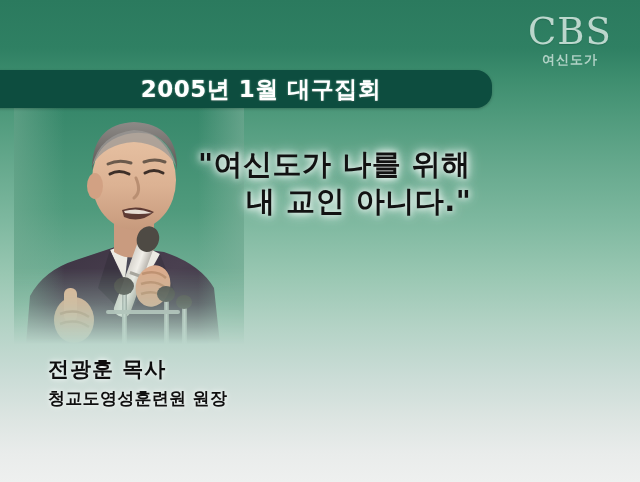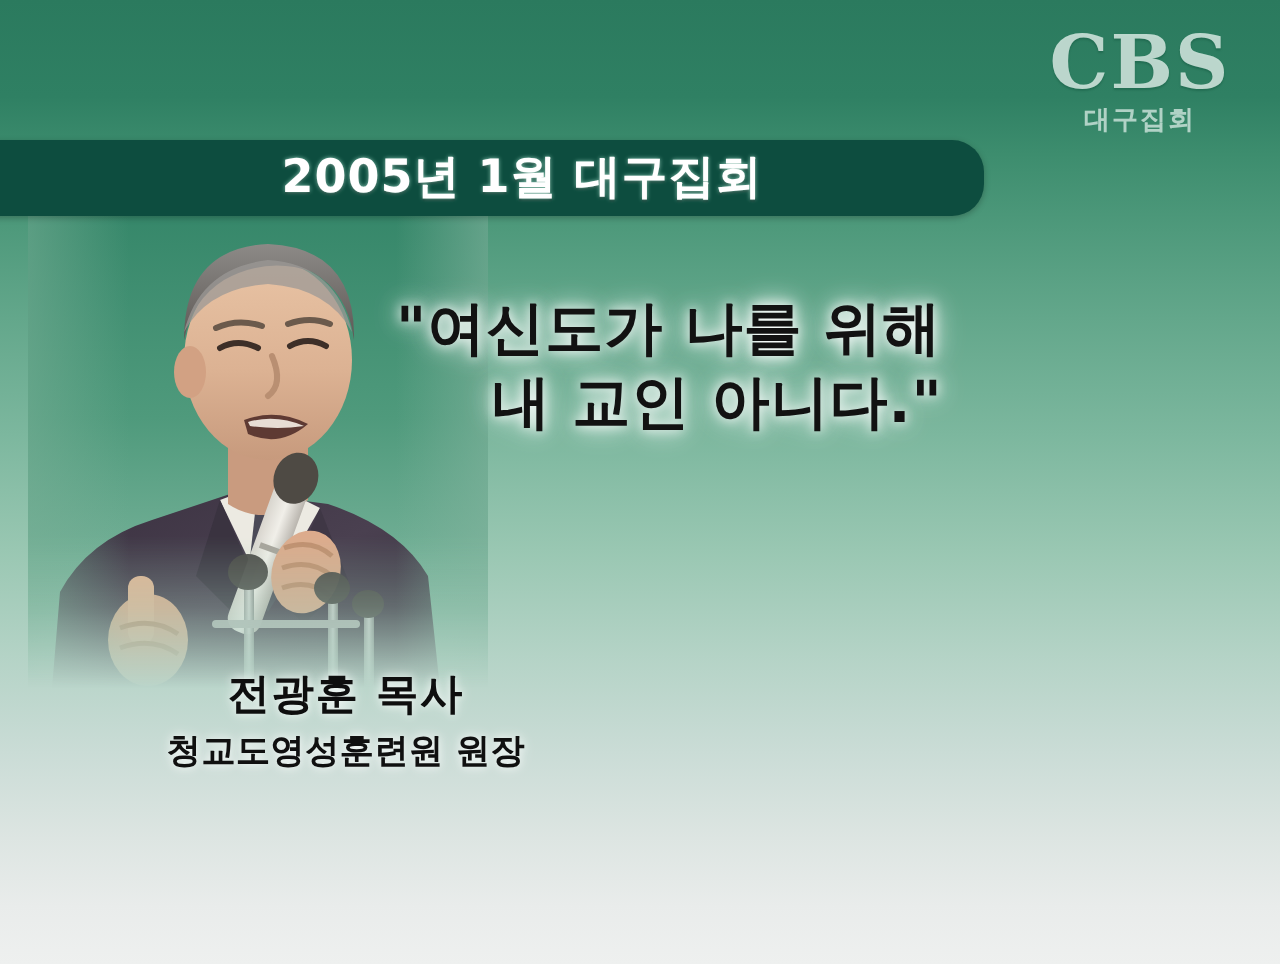--- a/index.html
+++ b/index.html
@@ -83,21 +83,21 @@
     position: absolute;
     right: 10px;
     top: 14px;
     width: 120px;
     text-align: center;
     user-select: none;
   }
   .logo-mark {
     font-family: "DejaVu Serif", "Liberation Serif", serif;
     font-size: 37px;
-    font-weight: bold;
+    font-weight: normal;
     line-height: 0.95;
     letter-spacing: 1px;
     color: rgba(231, 243, 238, 0.78);
     text-shadow: 0 1px 1px rgba(0,60,40,0.25);
   }
   .logo-sub {
     margin-top: 2px;
     font-size: 13px;
     font-weight: bold;
     letter-spacing: 1px;
@@ -125,23 +125,23 @@
   }
   .q-l1 { text-align: left;  padding-left: 2px; }
   .q-l2 { text-align: left;  padding-left: 28px; }
   .q-l3 { text-align: left;  padding-left: 36px; }
   .q-l4 { text-align: left;  padding-left: 50px; }
 
   
   .attrib {
     position: absolute;
     left: 48px;
-    top: 334px;
+    top: 356px;
     width: 250px;
-    text-align: center;
+    text-align: left;
   }
   .attrib-name {
     color: #0e0e0e;
     font-size: 21px;
     font-weight: bold;
     letter-spacing: 1px;
     line-height: 27px;
     text-shadow: 0 0 4px rgba(255,255,255,0.8), 0 0 8px rgba(255,255,255,0.5);
   }
   .attrib-role {
@@ -255,21 +255,21 @@
       </g>
     </svg>
   </div>
 
   <div class="banner">
     <div class="banner-text">2005년 1월 대구집회</div>
   </div>
 
   <div class="logo">
     <div class="logo-mark">CBS</div>
-    <div class="logo-sub">대구집회</div>
+    <div class="logo-sub">여신도가</div>
   </div>
 
   <div class="quote">
     <div class="quote-line q-l1">"여신도가 나를 위해</div>
     <div class="quote-line q-l4">내 교인 아니다."</div>
   </div>
 
   <div class="attrib">
     <div class="attrib-name">전광훈 목사</div>
     <div class="attrib-role">청교도영성훈련원 원장</div>

